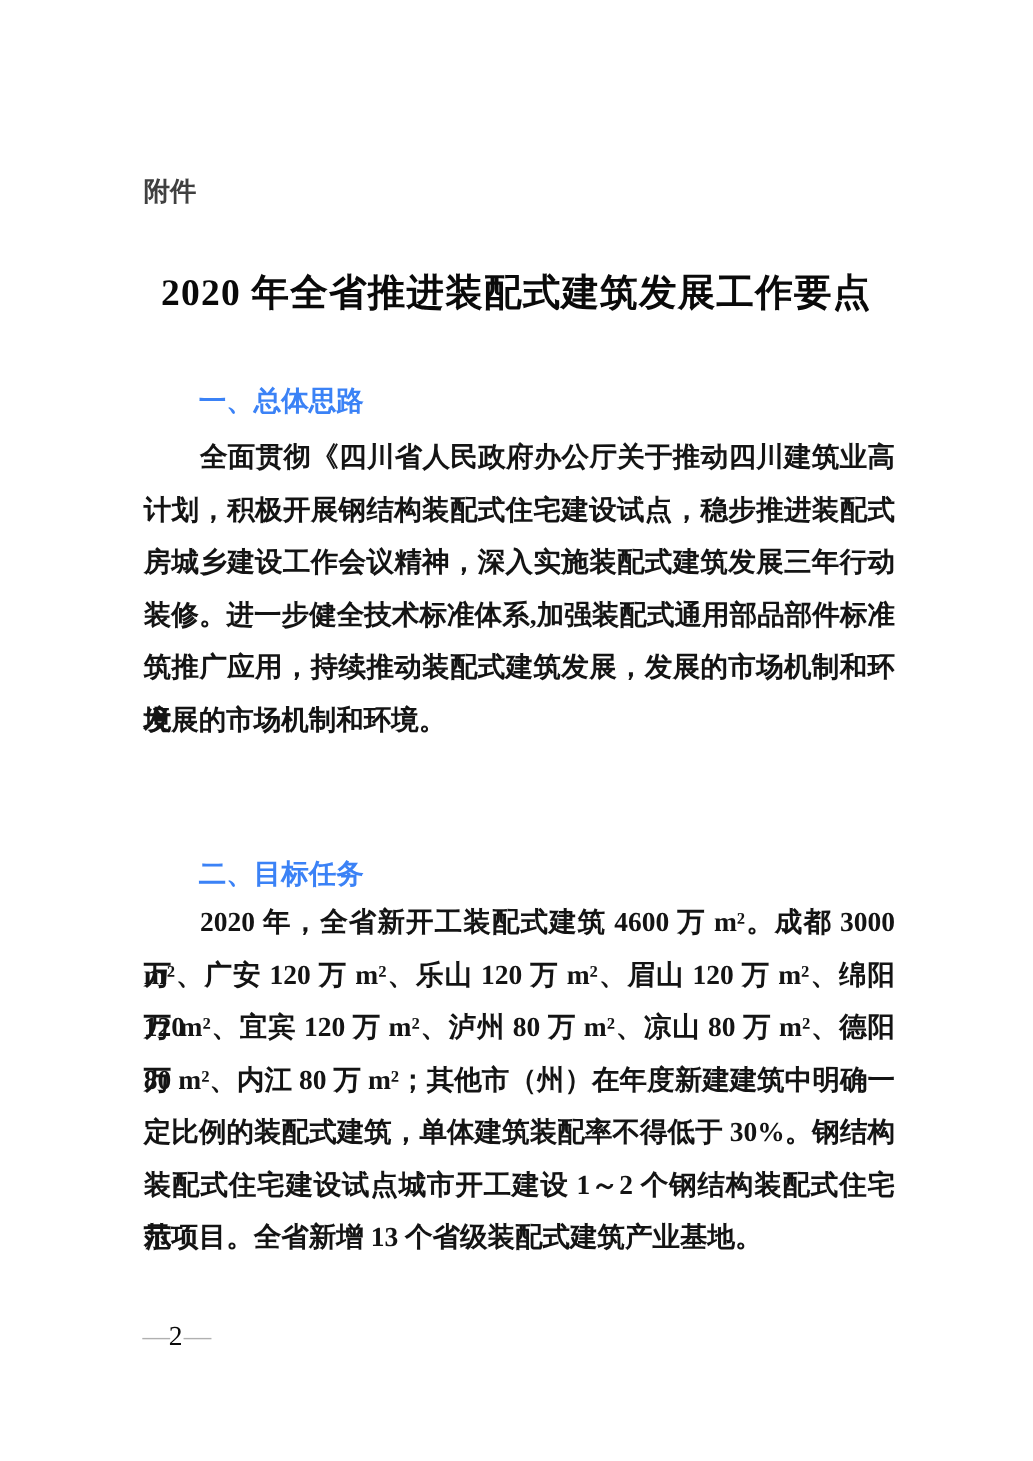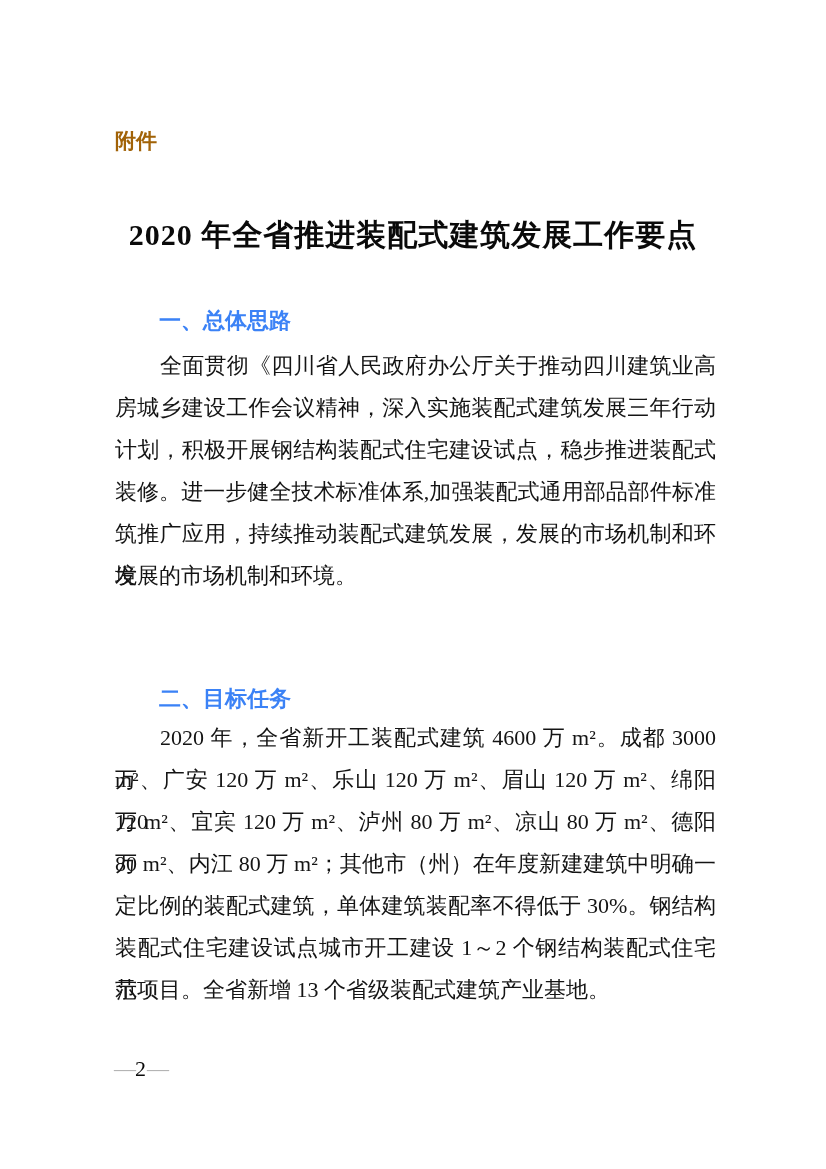--- a/index.html
+++ b/index.html
@@ -10,27 +10,27 @@
   .page {
     position: relative;
     width: 826px;
     height: 1169px;
     background: #ffffff;
     overflow: hidden;
     color: #111111;
   }
   .attachment-label {
     position: absolute;
-    top: 128px;
+    top: 141px;
     left: 115px;
     font-family: "Liberation Sans", "DejaVu Sans", sans-serif;
     font-weight: 600;
     font-size: 21px;
     line-height: 26px;
-    color: #a16207;
+    color: #404040;
   }
   .doc-title {
     position: absolute;
     top: 216px;
     left: 63px;
     width: 700px;
     text-align: center;
     font-family: "Liberation Serif", "DejaVu Serif", serif;
     font-weight: 700;
     font-size: 30px;
@@ -58,20 +58,21 @@
     color: #141414;
   }
   .para-1 { top: 345px; }
   .para-2 { top: 717px; }
   .body-line {
     height: 42px;
     line-height: 42px;
     text-align: justify;
     text-align-last: justify;
     white-space: normal;
+    font-weight: bold;
   }
   .body-line.first { text-indent: 45px; }
   .body-line.last  { text-align-last: left; }
   .page-footer {
     position: absolute;
     top: 1055px;
     left: 114px;
     font-family: "Liberation Serif", "DejaVu Serif", serif;
     font-size: 22px;
     line-height: 28px;
@@ -89,22 +90,22 @@
 <div class="page">
 
   <div class="attachment-label">附件</div>
 
   <div class="doc-title">2020 年全省推进装配式建筑发展工作要点</div>
 
   <div class="section-heading heading-1">一、总体思路</div>
 
   <div class="para para-1">
     <div class="body-line first">全面贯彻《四川省人民政府办公厅关于推动四川建筑业高</div>
+    <div class="body-line">计划，积极开展钢结构装配式住宅建设试点，稳步推进装配式</div>
     <div class="body-line">房城乡建设工作会议精神，深入实施装配式建筑发展三年行动</div>
-    <div class="body-line">计划，积极开展钢结构装配式住宅建设试点，稳步推进装配式</div>
     <div class="body-line">装修。进一步健全技术标准体系,加强装配式通用部品部件标准</div>
     <div class="body-line">筑推广应用，持续推动装配式建筑发展，发展的市场机制和环境</div>
     <div class="body-line last">发展的市场机制和环境。</div>
   </div>
 
   <div class="section-heading heading-2">二、目标任务</div>
 
   <div class="para para-2">
     <div class="body-line first">2020 年，全省新开工装配式建筑 4600 万 m²。成都 3000 万</div>
     <div class="body-line">m²、广安 120 万 m²、乐山 120 万 m²、眉山 120 万 m²、绵阳 120</div>

